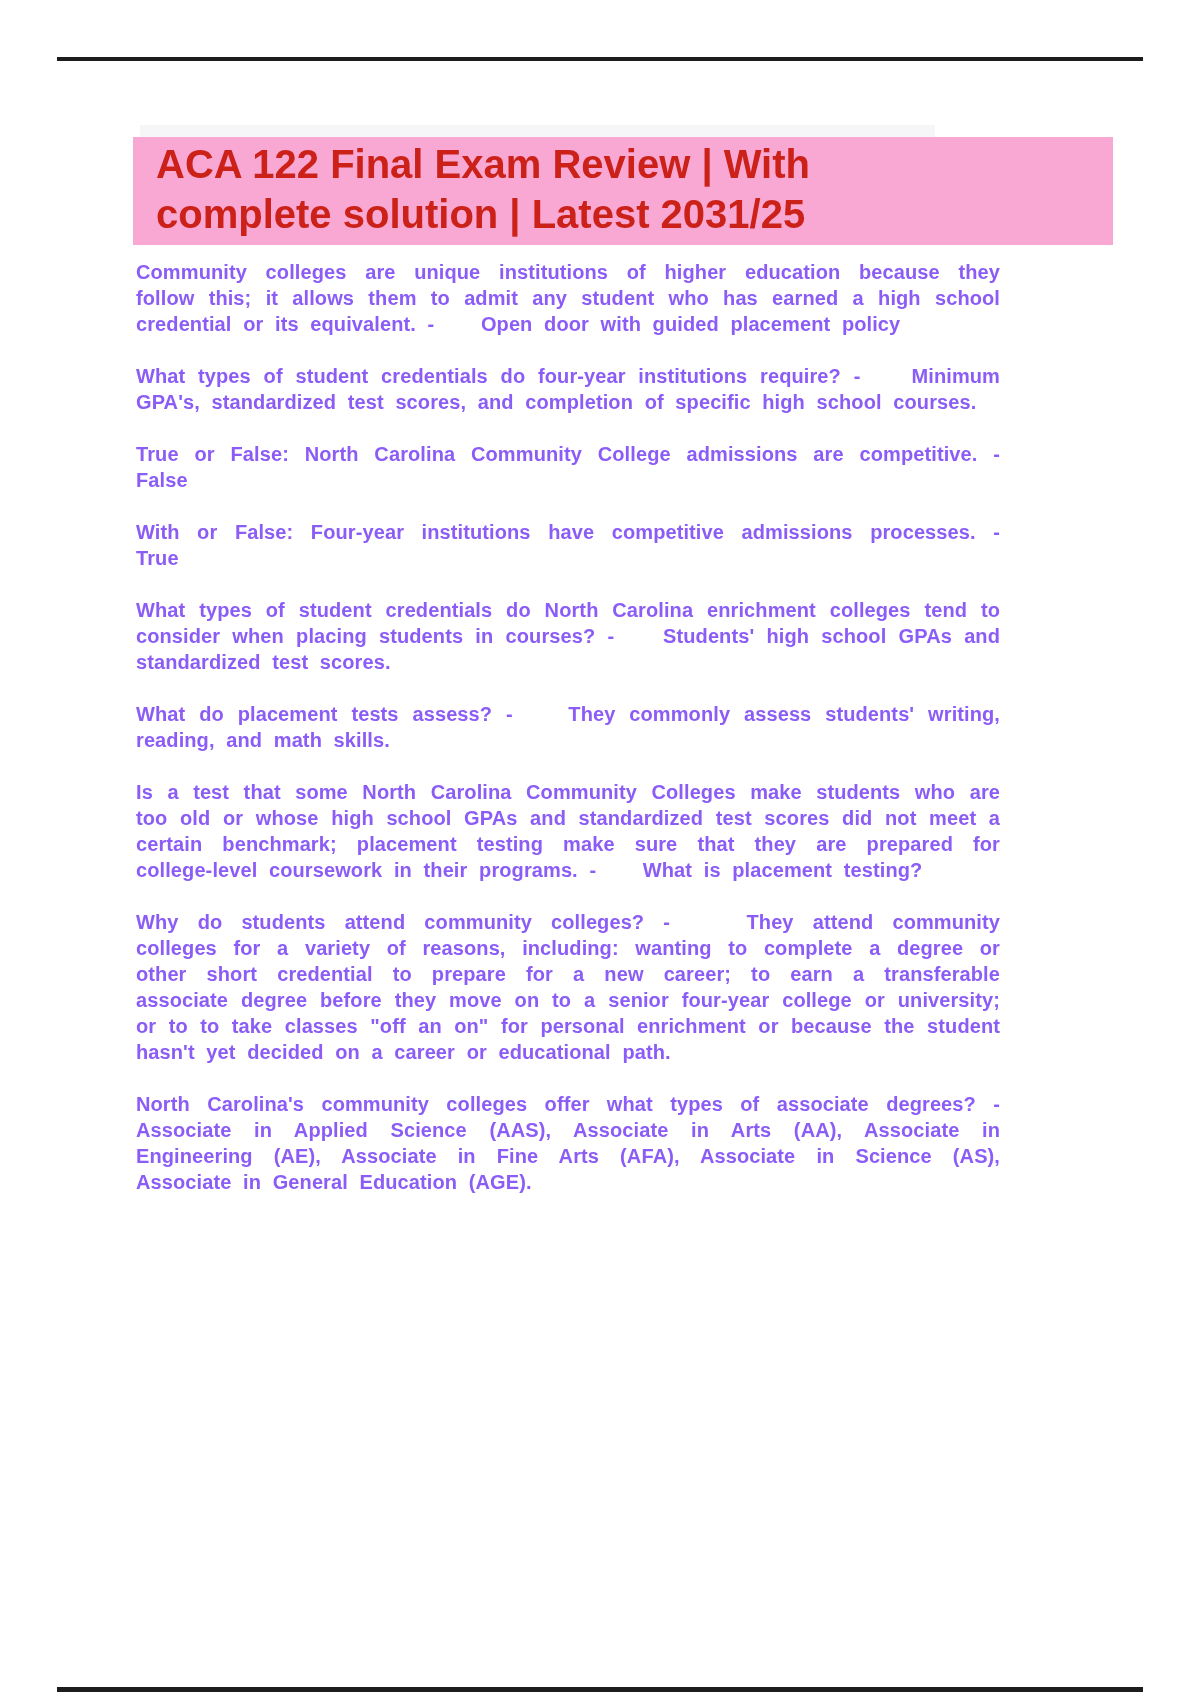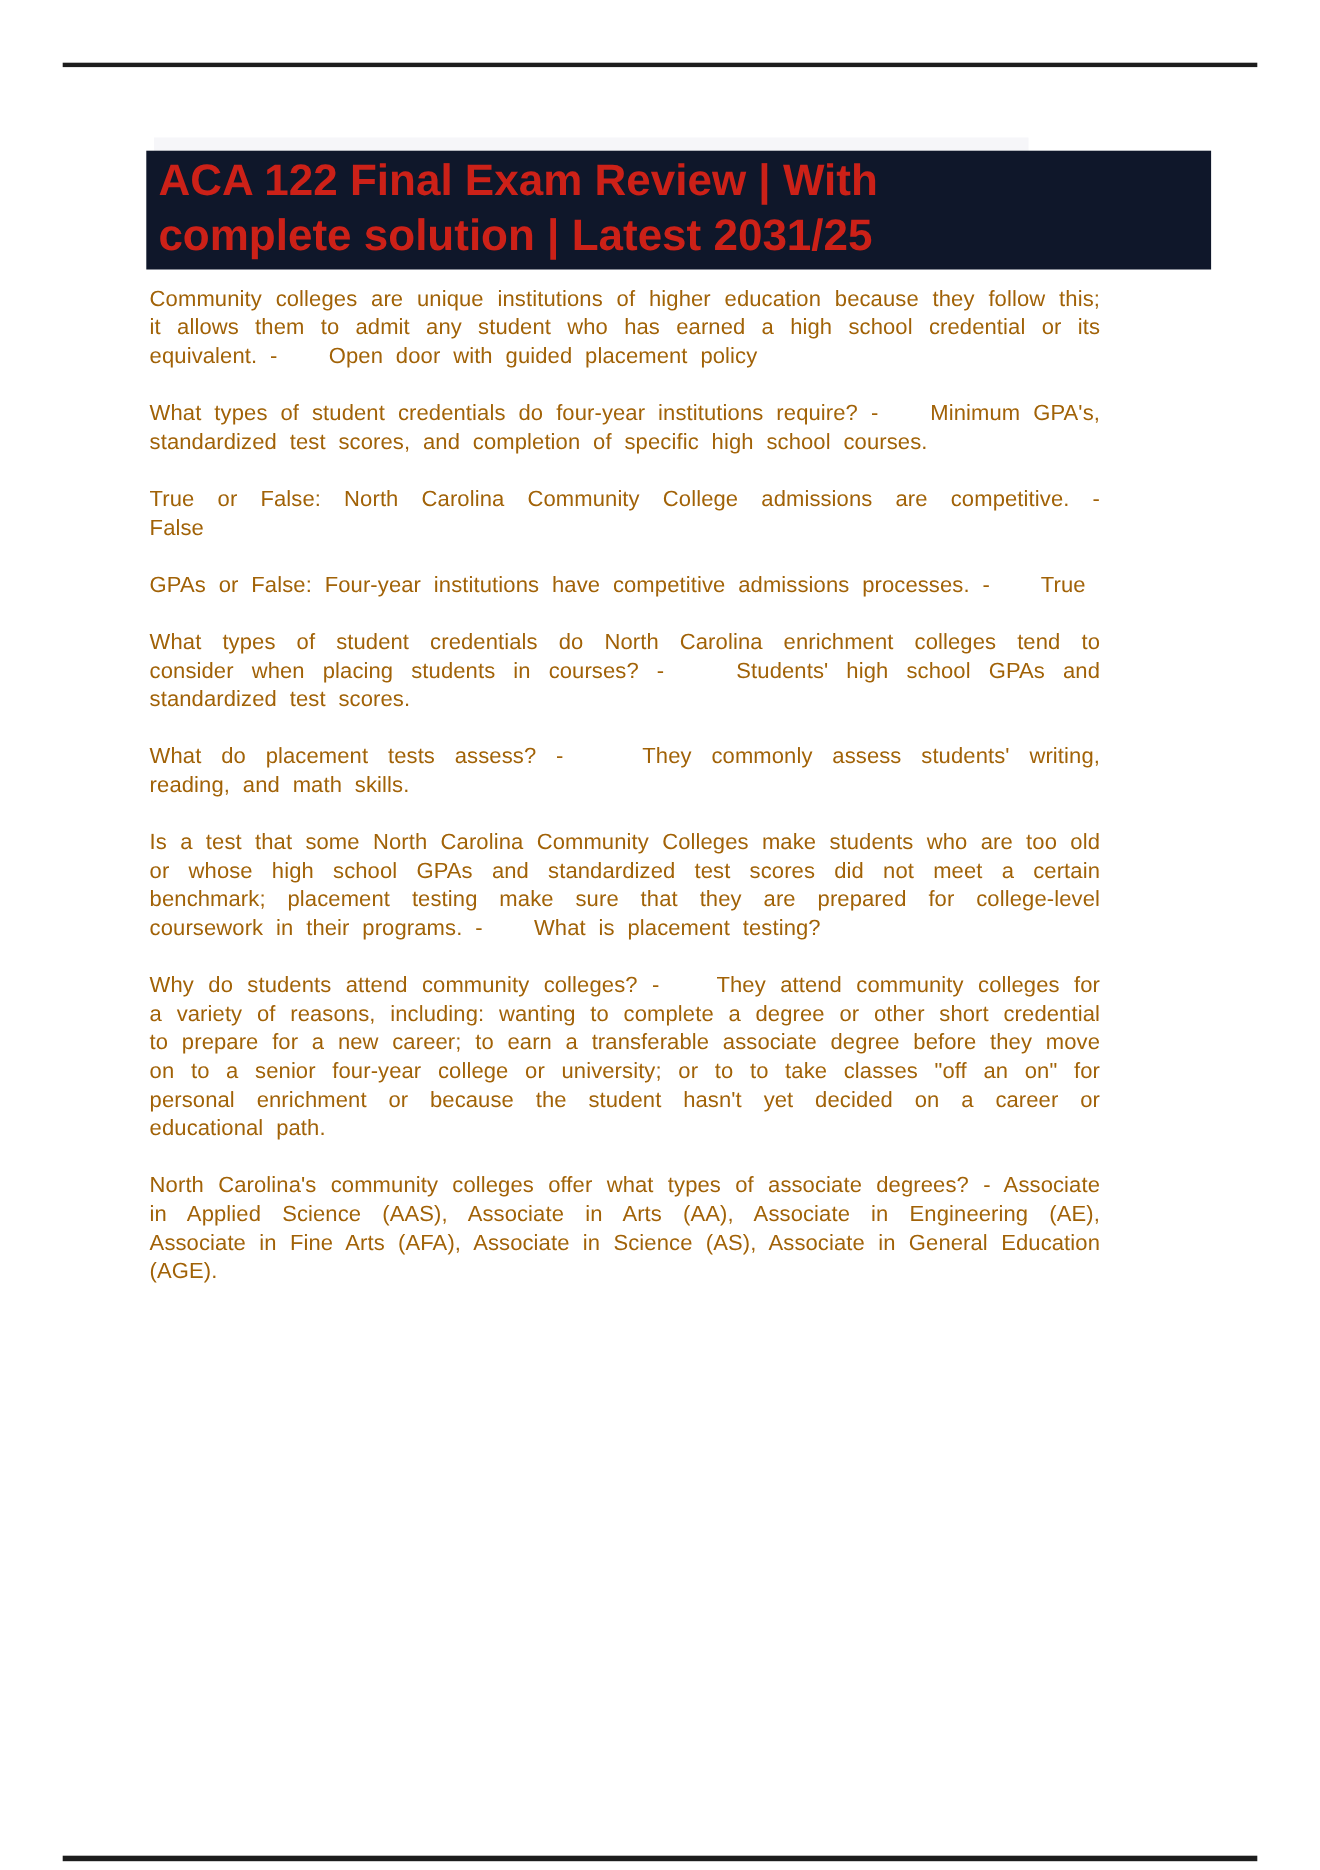--- a/index.html
+++ b/index.html
@@ -29,66 +29,67 @@
     top: 125px;
     width: 795px;
     height: 13px;
     background: #f6f6f9;
   }
   .title-block {
     position: absolute;
     left: 133px;
     top: 137px;
     width: 957px;
-    background: #0f172a;
-    padding: 2px 0 6px 11px;
+    background: #f9a8d4;
+    padding: 2px 0 6px 23px;
   }
   .title-line {
     font-size: 40px;
     font-weight: bold;
     line-height: 50px;
     color: #cc2118;
     letter-spacing: 0px;
     white-space: nowrap;
   }
 
   .doc-body {
     position: absolute;
     left: 136px;
     top: 259px;
     width: 864px;
   }
   .doc-body p {
     margin: 0 0 26px 0;
     font-size: 20px;
     line-height: 26px;
-    color: #a16207;
+    color: #8b5cf6;
     text-align: justify;
     white-space: pre-wrap;
     word-spacing: 6px;
     letter-spacing: 0.1px;
+    font-weight: bold;
   }
 </style>
 </head>
 <body>
 
 <div class="rule top"></div>
 
 <div class="title-glow"></div>
 
 <div class="title-block">
   <div class="title-line">ACA 122 Final Exam Review | With</div>
   <div class="title-line">complete solution | Latest 2031/25</div>
 </div>
 
 <div class="doc-body">
     <p>Community colleges are unique institutions of higher education because they follow this; it allows them to admit any student who has earned a high school credential or its equivalent. -    Open door with guided placement policy</p>
     <p>What types of student credentials do four-year institutions require? -    Minimum GPA's, standardized test scores, and completion of specific high school courses.</p>
     <p>True or False: North Carolina Community College admissions are competitive. -    False</p>
-    <p>GPAs or False: Four-year institutions have competitive admissions processes. -    True</p>
+    <p>With or False: Four-year institutions have competitive admissions processes. -    True</p>
     <p>What types of student credentials do North Carolina enrichment colleges tend to consider when placing students in courses? -    Students' high school GPAs and standardized test scores.</p>
     <p>What do placement tests assess? -    They commonly assess students' writing, reading, and math skills.</p>
     <p>Is a test that some North Carolina Community Colleges make students who are too old or whose high school GPAs and standardized test scores did not meet a certain benchmark; placement testing make sure that they are prepared for college-level coursework in their programs. -    What is placement testing?</p>
     <p>Why do students attend community colleges? -    They attend community colleges for a variety of reasons, including: wanting to complete a degree or other short credential to prepare for a new career; to earn a transferable associate degree before they move on to a senior four-year college or university; or to to take classes "off an on" for personal enrichment or because the student hasn't yet decided on a career or educational path.</p>
     <p>North Carolina's community colleges offer what types of associate degrees? - Associate in Applied Science (AAS), Associate in Arts (AA), Associate in Engineering (AE), Associate in Fine Arts (AFA), Associate in Science (AS), Associate in General Education (AGE).</p>
   </div>
 
 <div class="rule bottom"></div>
 
 </body></html>

